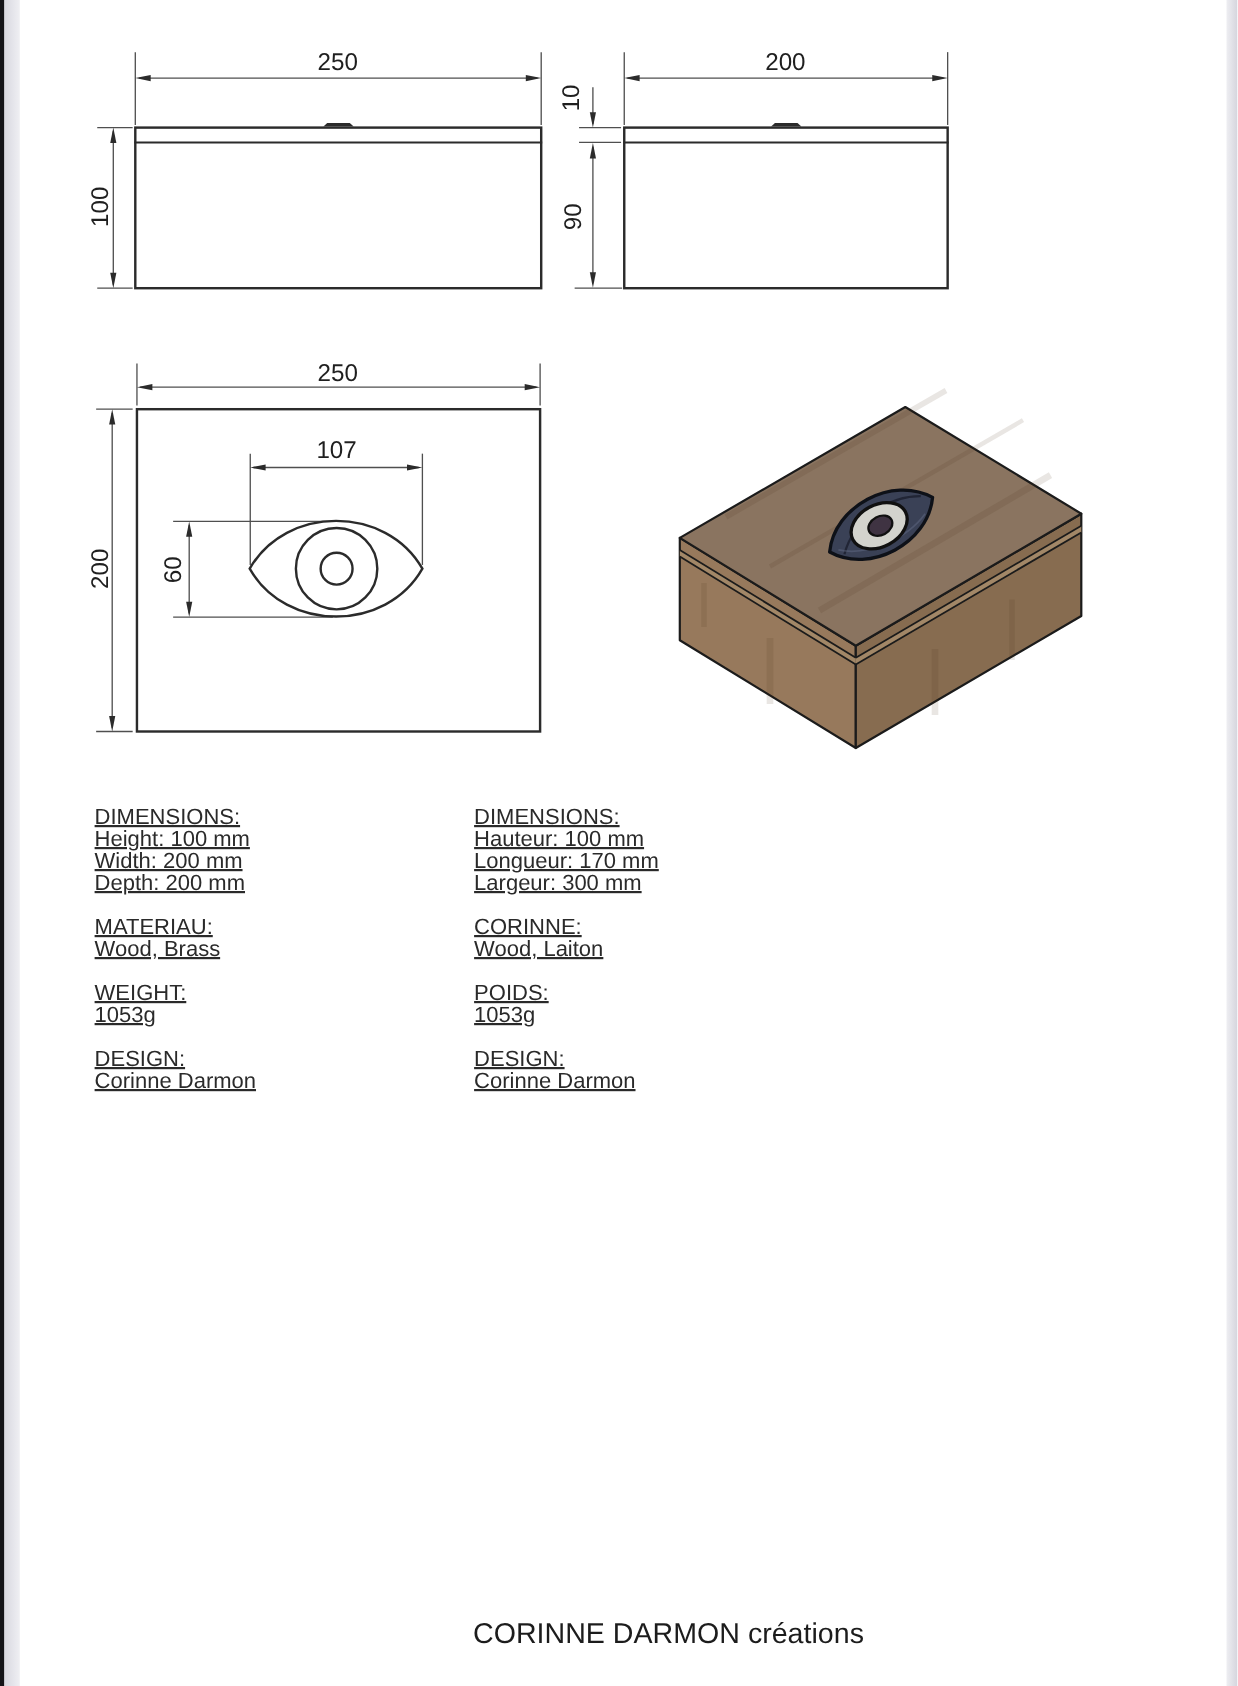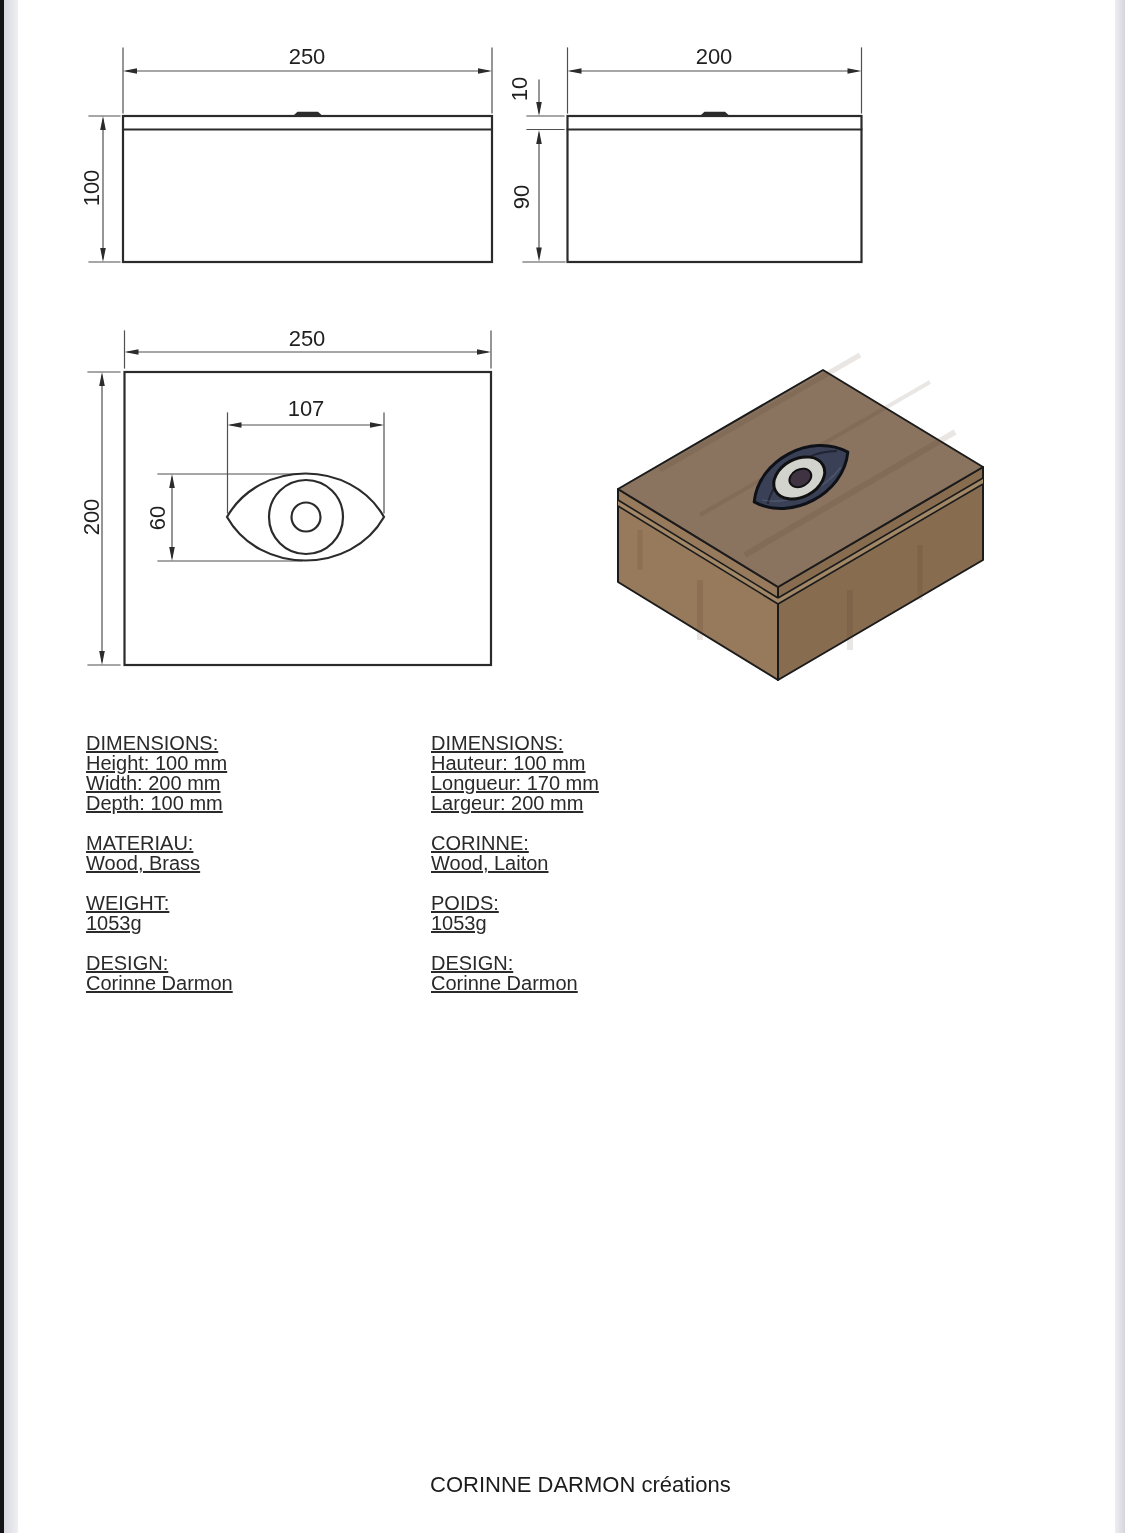--- a/index.html
+++ b/index.html
@@ -12,21 +12,21 @@
   #edge-left-gray{left:4px;width:14px;background:linear-gradient(to right,#d8d8e0,#efeff3);}
   #edge-right-gray{right:0;width:10px;background:linear-gradient(to left,#d5d5dd,#eeeef2);}
   #drawing{position:absolute;left:0;top:0;}
   svg text{font-family:"Liberation Sans", sans-serif;font-size:22px;fill:#1f1f1f;}
   .specs{position:absolute;top:733px;color:#2a2a2a;font-size:20px;line-height:20px;text-decoration:underline;}
   #specs-en{left:86px;}
   #specs-fr{left:431px;}
   .spec-line{height:20px;white-space:nowrap;}
   .gap{margin-top:20px;}
   #footer-brand{
-    position:absolute;left:430px;top:1470px;font-size:22px;line-height:30px;
+    position:absolute;left:430px;top:1470px;font-size:26px;line-height:30px;
     color:#1c1c1c;white-space:nowrap;
   }
 </style>
 </head>
 <body>
 
 <div id="edge-left-dark" class="edge"></div>
 <div id="edge-left-gray" class="edge"></div>
 <div id="edge-right-gray" class="edge"></div>
 
@@ -159,34 +159,34 @@
       <ellipse cx="-2" cy="0" rx="27" ry="19" stroke="#101010" stroke-width="3" fill="#d3d3cd"></ellipse>
       <ellipse cx="-1" cy="0.5" rx="11.5" ry="8.5" stroke="#101010" stroke-width="2" fill="#3f3342"></ellipse>
     </g>
   </g>
 </svg>
 
 <div class="specs" id="specs-en">
   <div class="spec-line">DIMENSIONS:</div>
   <div class="spec-line">Height: 100 mm</div>
   <div class="spec-line">Width: 200 mm</div>
-  <div class="spec-line">Depth: 100 mm</div>
+  <div class="spec-line">Depth: 200 mm</div>
   <div class="spec-line gap">MATERIAU:</div>
   <div class="spec-line">Wood, Brass</div>
   <div class="spec-line gap">WEIGHT:</div>
   <div class="spec-line">1053g</div>
   <div class="spec-line gap">DESIGN:</div>
   <div class="spec-line">Corinne Darmon</div>
 </div>
 
 <div class="specs" id="specs-fr">
   <div class="spec-line">DIMENSIONS:</div>
   <div class="spec-line">Hauteur: 100 mm</div>
   <div class="spec-line">Longueur: 170 mm</div>
-  <div class="spec-line">Largeur: 200 mm</div>
+  <div class="spec-line">Largeur: 300 mm</div>
   <div class="spec-line gap">CORINNE:</div>
   <div class="spec-line">Wood, Laiton</div>
   <div class="spec-line gap">POIDS:</div>
   <div class="spec-line">1053g</div>
   <div class="spec-line gap">DESIGN:</div>
   <div class="spec-line">Corinne Darmon</div>
 </div>
 
 <div id="footer-brand">CORINNE DARMON créations</div>
 

